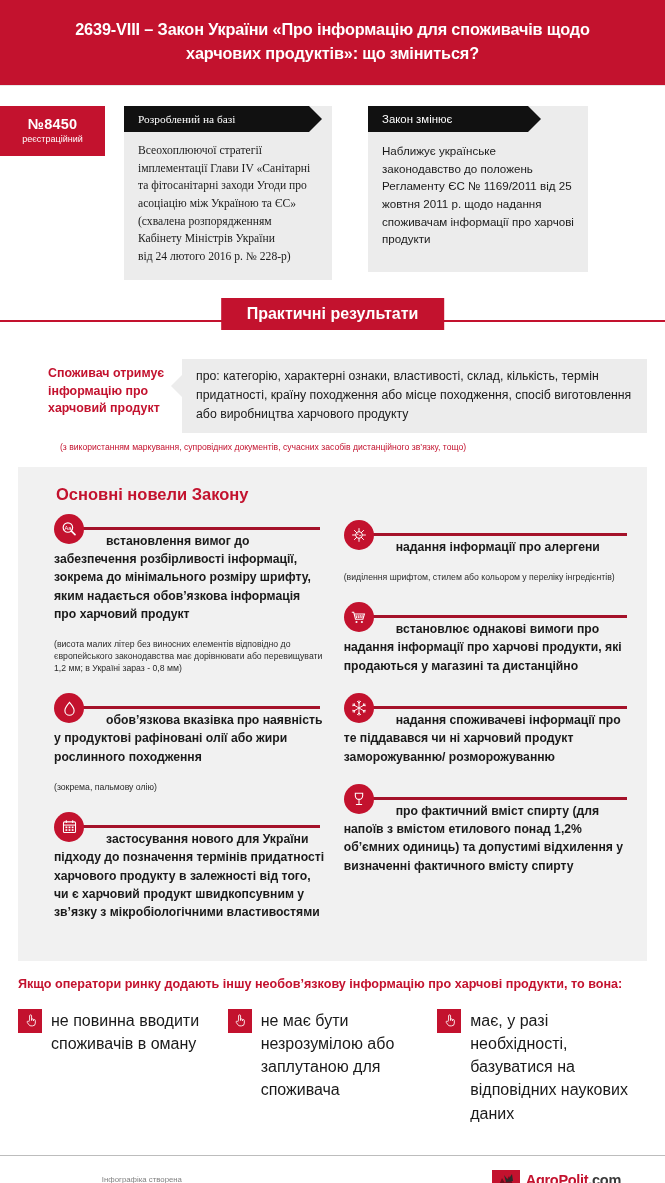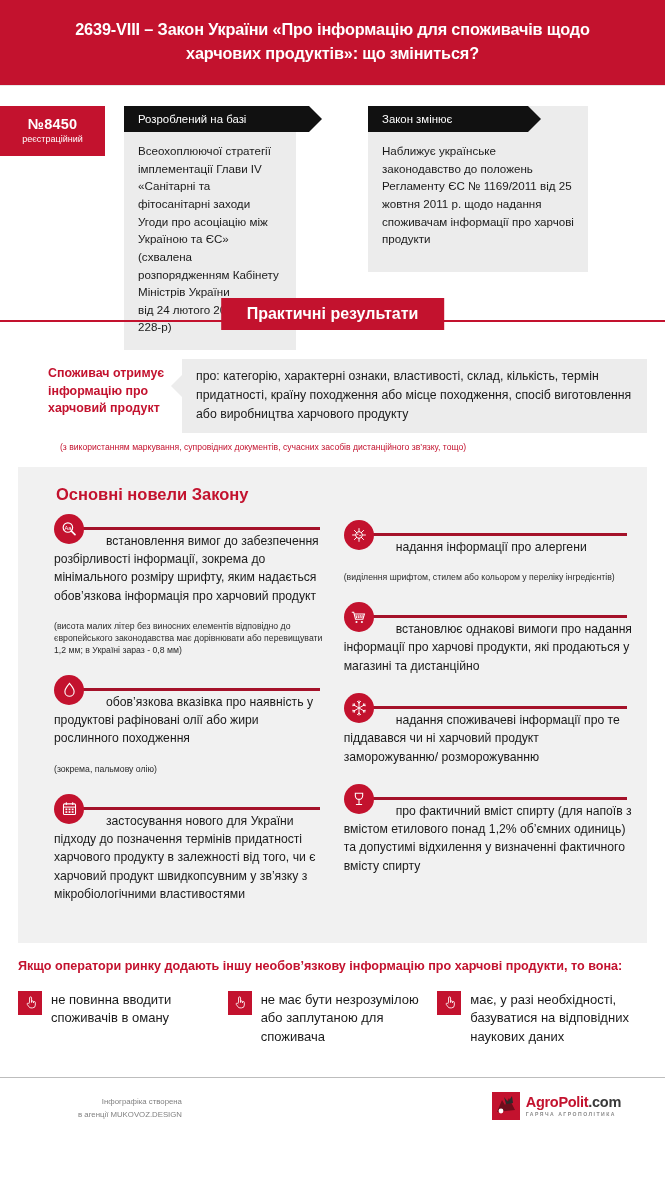--- a/index.html
+++ b/index.html
@@ -46,21 +46,21 @@
     line-height: 1.1;
   }
   .reg-num { font-size: 14.5px; font-weight: bold; letter-spacing: 0.2px; }
   .reg-sub { font-size: 9px; font-weight: normal; margin-top: 2px; }
 
   .panel {
     position: absolute;
     background: #ececec;
     padding: 0;
   }
-  .panel-1 { left: 124px; top: 17px; width: 172px; min-height: 166px; }
+  .panel-1 { left: 124px; top: 17px; width: 208px; min-height: 166px; font-family: Liberation Serif, serif; }
   .panel-2 { left: 368px; top: 17px; width: 220px; min-height: 166px; }
 
   .panel-head {
     position: relative;
     background: #111111;
     color: #ffffff;
     font-size: 11.4px;
     height: 26px;
     line-height: 26px;
     padding-left: 14px;
@@ -191,20 +191,21 @@
     left: 22px; right: 6px; top: 13px;
     height: 3px;
     background: #a5122a;
     z-index: 1;
   }
   .item-text {
     font-size: 12.2px;
     line-height: 1.5;
     color: #1a1a1a;
     margin-top: -12px;
+    font-weight: bold;
   }
   .item-text .lead { padding-left: 52px; }
   .item-note {
     font-size: 8.7px;
     line-height: 1.37;
     color: #2a2a2a;
     margin-top: 16px;
   }
 
   
@@ -221,21 +222,21 @@
   .bottom-cards { display: flex; }
   .bcard { display: flex; align-items: flex-start; width: 33.33%; padding-right: 8px; }
   .bcard-icon {
     flex: 0 0 auto;
     width: 24px; height: 24px;
     background: #c3122e;
     margin-right: 9px;
     display: flex; align-items: center; justify-content: center;
   }
   .bcard-text {
-    font-size: 13px;
+    font-size: 16px;
     line-height: 1.45;
     color: #1a1a1a;
   }
 
   
   .footer-sep {
     margin-top: 30px;
     height: 1px;
     background: #bdbdbd;
   }

